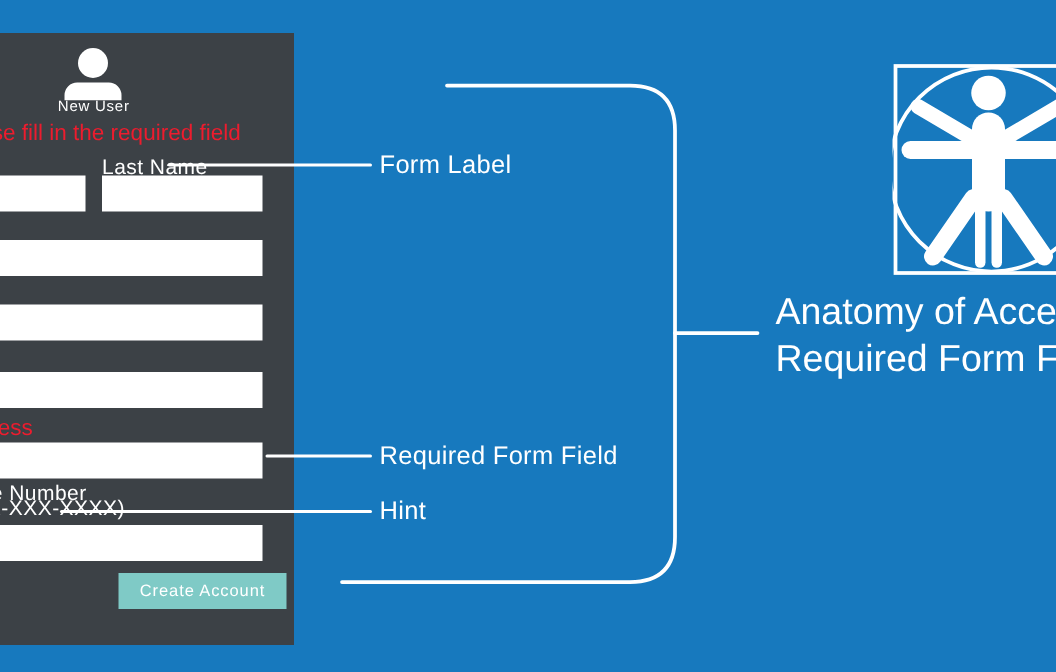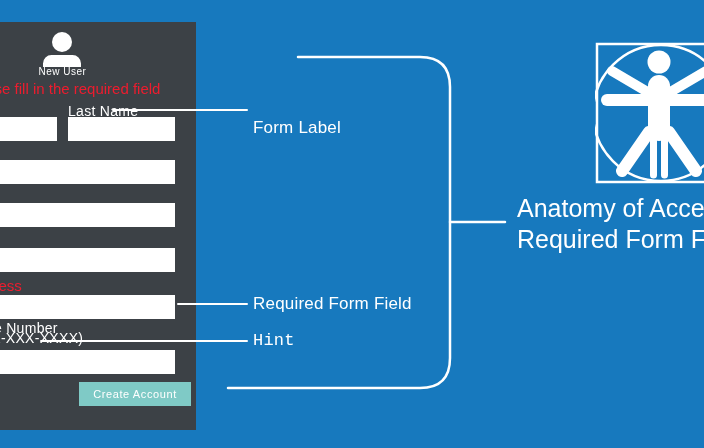--- a/index.html
+++ b/index.html
@@ -100,23 +100,23 @@
   <div class="small-label" style="left:38px; top:308px;">(XXX-XXX-XXXX)</div>
   <input class="field" style="left: 21px; top: 328px; width: 225px;" type="text">
 
   <button class="submit-btn">Create Account</button>
 </div>
 
 <div class="callout-line" style="left:112px; top:109px; width:136px;"></div>
 <div class="callout-line" style="left:177px; top:303px; width:71px;"></div>
 <div class="callout-line" style="left:40px;  top:340px; width:208px;"></div>
 
-<div class="callout-label" style="left:253px; top:118px;">Form Label</div>
+<div class="callout-label" style="left:253px; top:100px;">Form Label</div>
 <div class="callout-label" style="left:253px; top:294px;">Required Form Field</div>
-<div class="callout-label" style="left:253px; top:331px;font-family:Liberation Mono, monospace;">Hint</div>
+<div class="callout-label" style="left:253px; top:331px;">Hint</div>
 
 <div class="brace-wrap">
   <svg width="295" height="360" viewBox="0 0 295 360" fill="none">
     <path d="M78 17 H200 Q230 17 230 47 V318 Q230 348 200 348 H8" stroke="#FFFFFF" stroke-width="2.5" stroke-linecap="round" fill="none"></path>
     <path d="M230 182 H285" stroke="#FFFFFF" stroke-width="2.5" stroke-linecap="round" fill="none"></path>
   </svg>
 </div>
 
 <div class="main-title">
   <div>Anatomy of Accessible</div>

